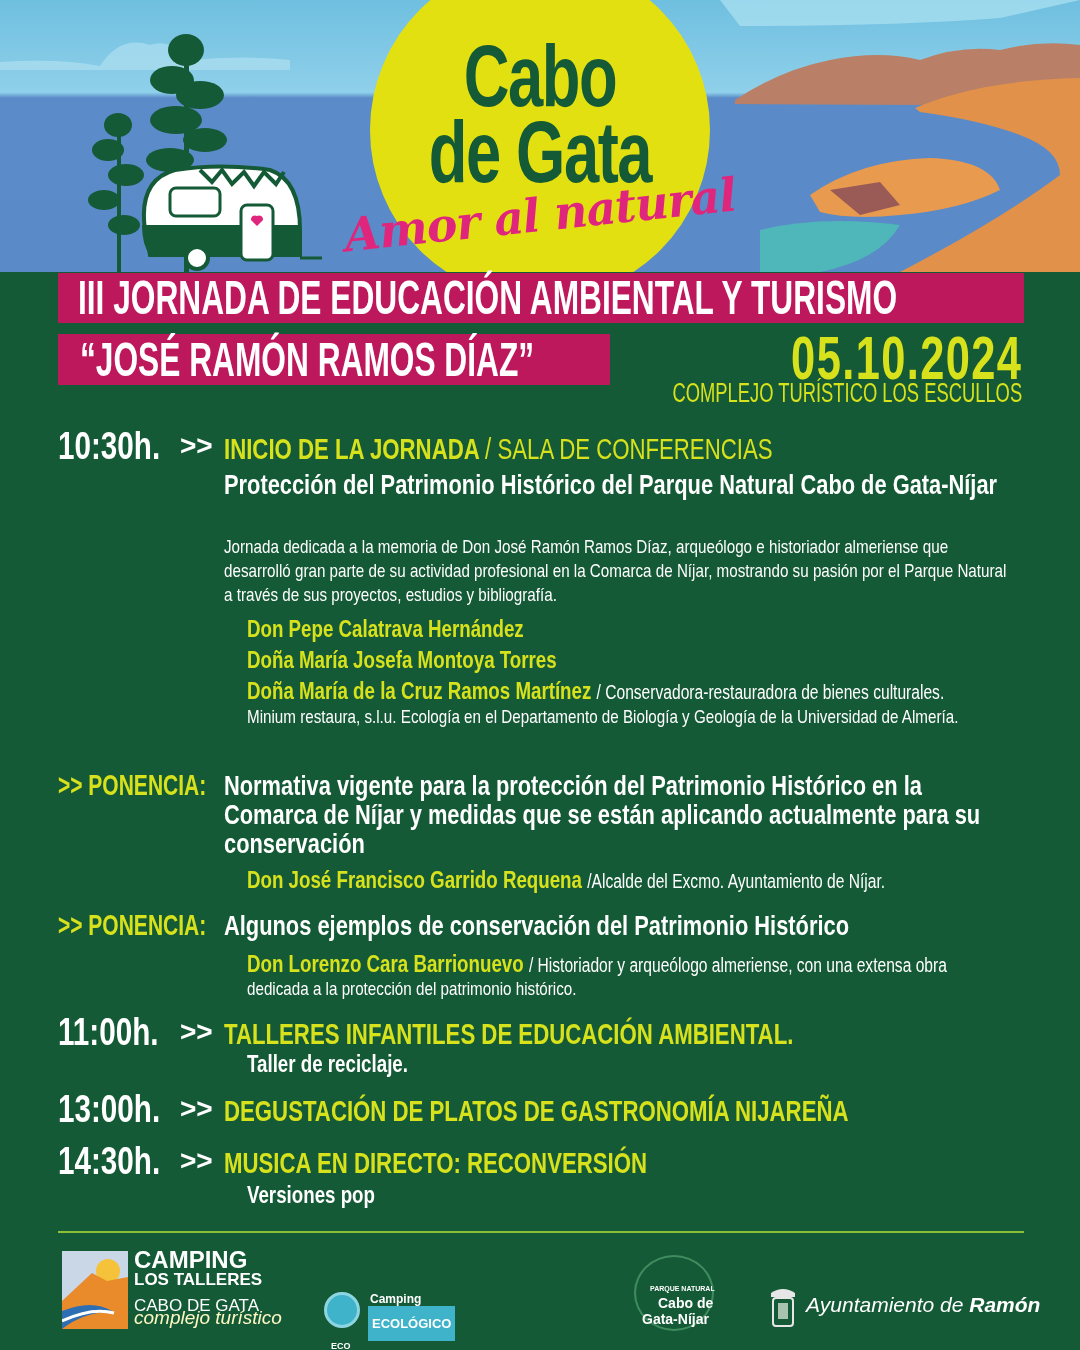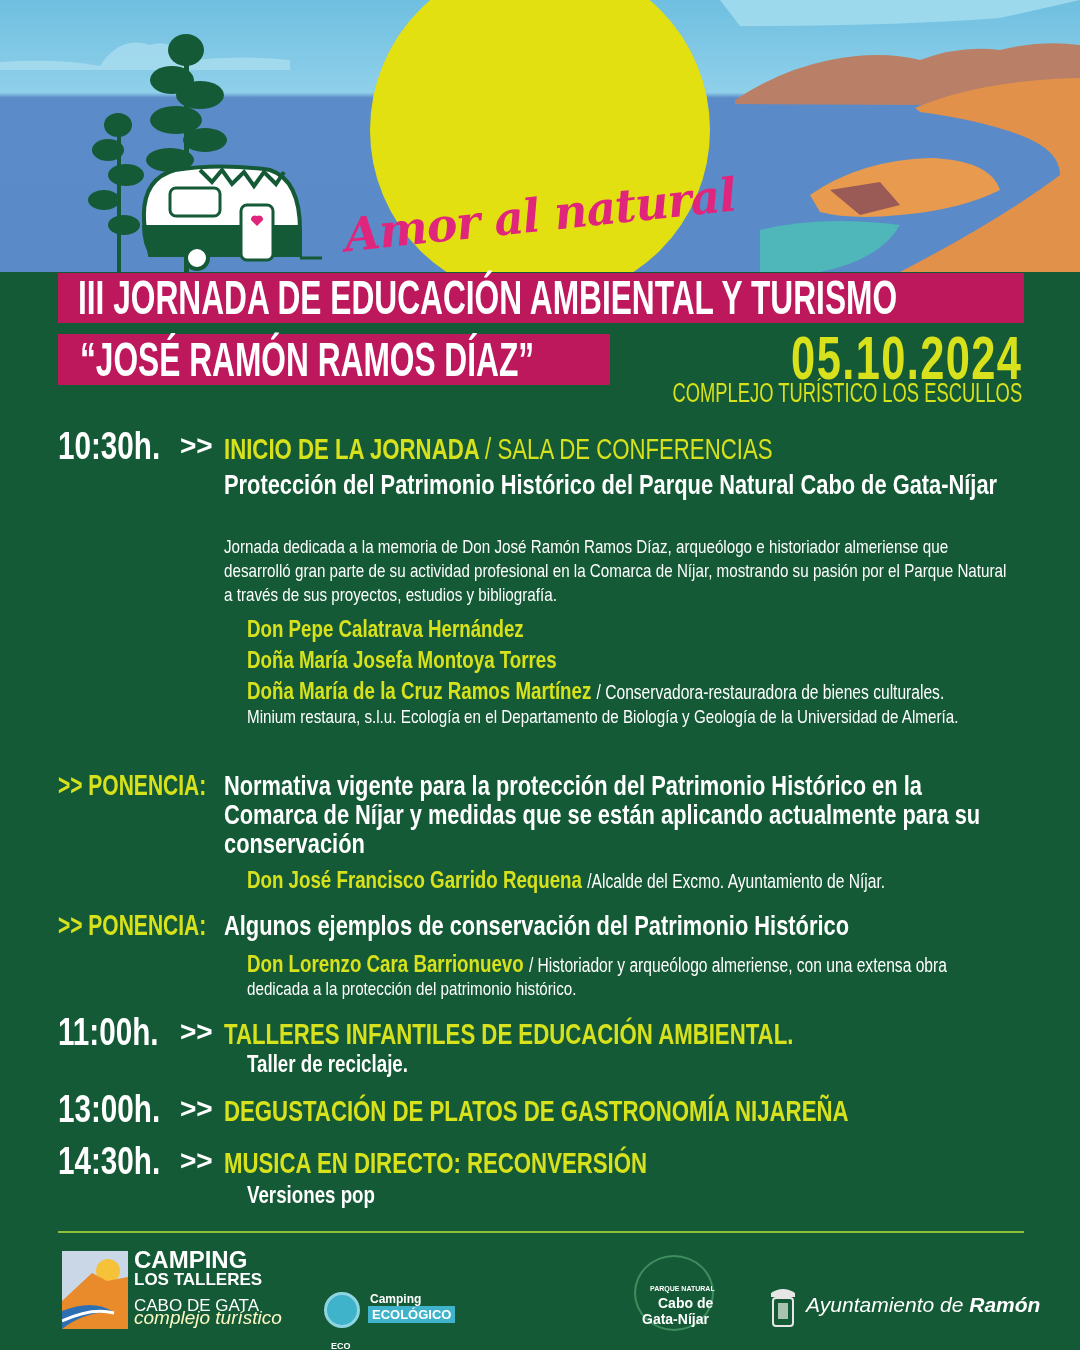--- a/index.html
+++ b/index.html
@@ -90,20 +90,24 @@
       <path d="M145 230 Q138 180 175 170 Q220 163 270 170 Q300 180 300 230 L300 255 L150 255Z" fill="#fff" stroke="#155a36" stroke-width="4"></path>
       <path d="M142 225 L300 225 L300 255 L150 255 Q142 245 142 225Z" fill="#155a36"></path>
       <rect x="170" y="188" width="50" height="28" rx="6" fill="#fff" stroke="#155a36" stroke-width="3"></rect>
       <rect x="241" y="205" width="32" height="55" rx="6" fill="#fff" stroke="#155a36" stroke-width="3"></rect>
       <path d="M257 226 l-6 -6 a4 4 0 0 1 6 -4 a4 4 0 0 1 6 4z" fill="#e0257d"></path>
       <circle cx="197" cy="258" r="11" fill="#fff" stroke="#155a36" stroke-width="4"></circle>
       <line x1="300" y1="258" x2="322" y2="258" stroke="#155a36" stroke-width="3"></line>
       <path d="M200 170 L212 182 L222 170 L232 184 L244 172 L254 186 L264 172 L276 184 L284 172" fill="none" stroke="#155a36" stroke-width="4"></path>
     </g>
   </svg>
+  <div class="brand-title">
+    <span>Cabo</span>
+    <span>de Gata</span>
+  </div>
   <div class="brand-slogan">Amor al natural</div>
 </div>
 
 <div class="title-band band1">
   <div class="band-text">III JORNADA DE EDUCACIÓN AMBIENTAL Y TURISMO</div>
 </div>
 <div class="title-band band2">
   <div class="band-text">“JOSÉ RAMÓN RAMOS DÍAZ”</div>
 </div>
 <div class="date">05.10.2024</div>
@@ -168,21 +172,21 @@
   <div style="position:absolute;left:72px;top:20px;font-weight:bold;font-size:17px;line-height:18px;color:#fff;white-space:nowrap;">LOS TALLERES</div>
   <div style="position:absolute;left:72px;top:40px;font-size:17px;line-height:18px;color:#fff;white-space:nowrap;margin-top:6px;">CABO DE GATA</div>
   <div style="position:absolute;left:72px;top:59px;font-size:19px;line-height:16px;color:#fef9c3;white-space:nowrap;font-style:italic;">complejo turístico</div>
 </div>
 
 <div class="logo" style="left:324px;top:1292px;width:140px;height:40px;">
   <div style="position:absolute;left:0;top:0;width:36px;height:36px;border-radius:50%;background:#3fb3c9;border:3px solid #8ed5e2;">
     <span style="position:absolute;left:4px;top:14px;font-size:9px;font-weight:bold;color:#fff;margin-top:32px;">ECO</span>
   </div>
   <div style="position:absolute;left:46px;top:0;font-size:12px;font-weight:bold;color:#fff;">Camping</div>
-  <div style="position:absolute;left:44px;top:14px;padding:1px 4px;background:#3fb3c9;font-size:13px;font-weight:bold;color:#fff;">ECOLÓGICO</div>
+  <div style="position:absolute;left:44px;top:14px;padding:10px 4px;background:#3fb3c9;font-size:13px;font-weight:bold;color:#fff;">ECOLÓGICO</div>
 </div>
 
 <div class="logo" style="left:632px;top:1255px;width:90px;height:76px;text-align:center;">
   <div style="position:absolute;left:2px;top:0;width:80px;height:76px;border-radius:50%;border:2px solid #3f8d5e;"></div>
   <div style="position:absolute;left:18px;top:30px;font-size:7px;font-weight:bold;color:#fff;white-space:nowrap;">PARQUE NATURAL</div>
   <div style="position:absolute;left:26px;top:40px;font-size:14px;font-weight:bold;color:#fff;white-space:nowrap;">Cabo de</div>
   <div style="position:absolute;left:10px;top:56px;font-size:14px;font-weight:bold;color:#fff;white-space:nowrap;">Gata-Níjar</div>
 </div>
 
 <div class="logo" style="left:768px;top:1285px;width:260px;height:46px;">

